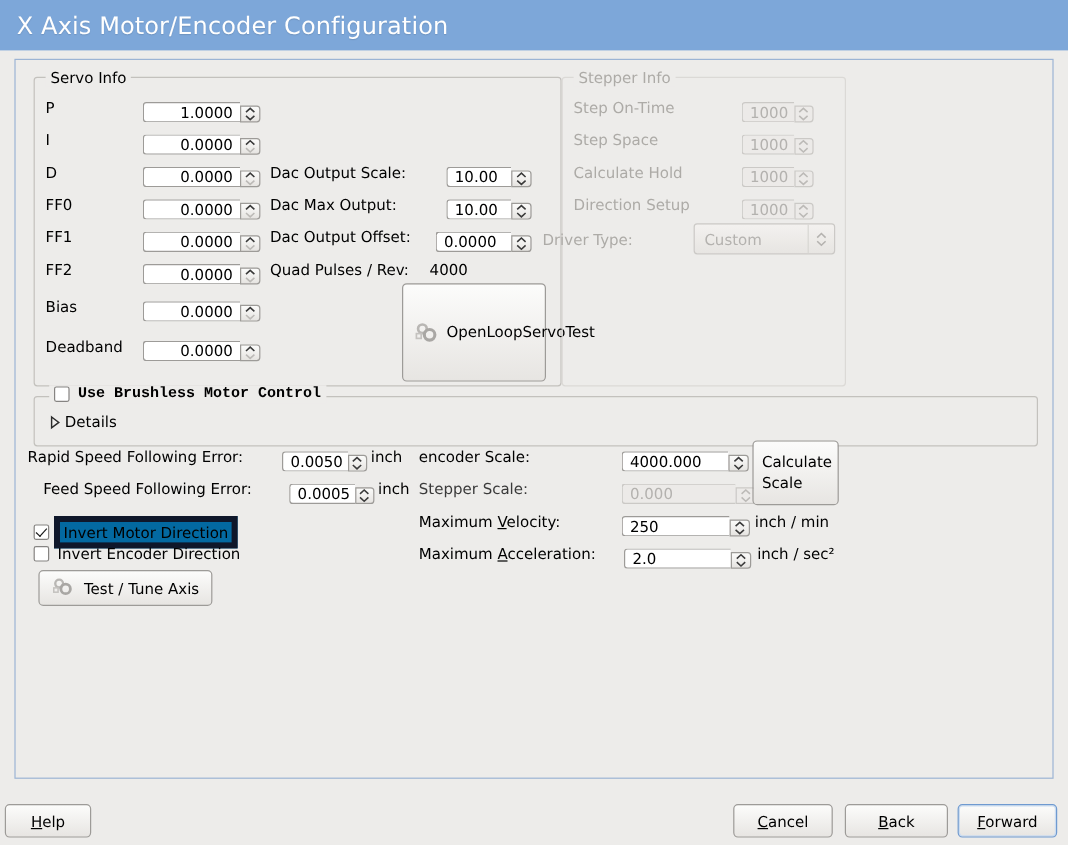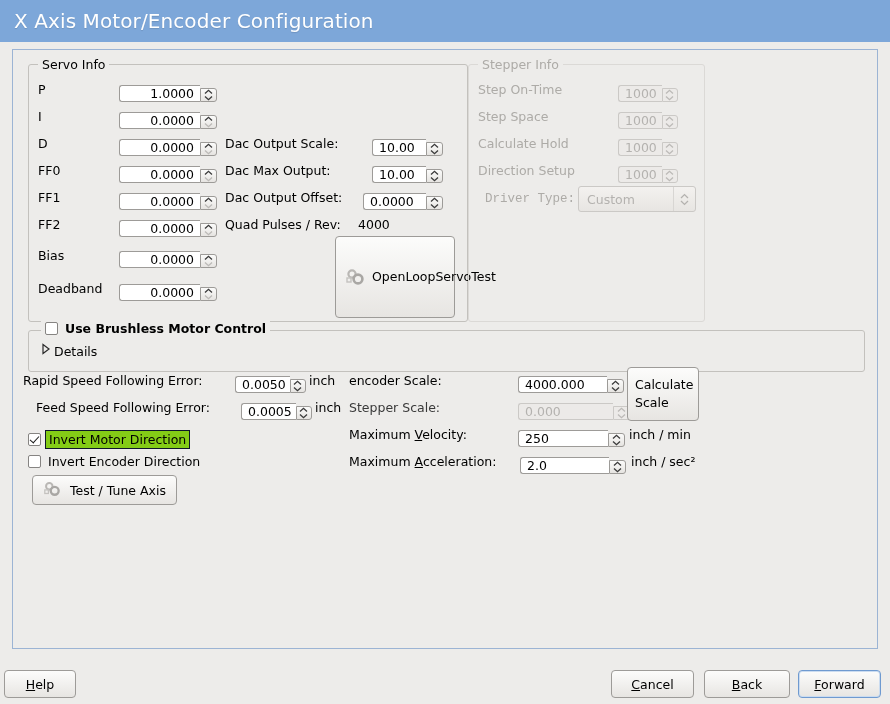--- a/index.html
+++ b/index.html
@@ -156,31 +156,31 @@
     content: "";
     position: absolute;
     left: 3px; top: 0px;
     width: 4px; height: 8px;
     border: solid #1b1b1b;
     border-width: 0 1.7px 1.7px 0;
     transform: rotate(42deg);
   }
   .check .ctext { font-size: 12.5px; line-height: 15px; }
   .check .ctext.sel {
-    background: #84cc16;
-    border: 1px solid #0f172a;
+    background: #0369a1;
+    border: 5px solid #0f172a;
     padding: 1px 3px;
     margin: -1px -3px;
   }
-  .check .ctext.bold { font-weight: bold; }
+  .check .ctext.bold { font-weight: bold; font-family: Liberation Mono, monospace; }
 
   
   .expander {
     position: absolute;
-    display: flex; align-items: flex-start; gap: 8px;
+    display: flex; align-items: center; gap: 8px;
   }
   .expander .tri {
     width: 0; height: 0;
     border-left: 7px solid transparent;
     border-top: 5.5px solid transparent;
     border-bottom: 5.5px solid transparent;
     position: relative;
   }
   .expander .tri svg { position: absolute; left: -7px; top: -7px; }
 
@@ -413,21 +413,21 @@
   </div>
 
   <div class="frame" style="left:455px; top:14px; width:237px; height:258px; border-color:#dbd9d6;">
     <span class="legend dim">Stepper Info</span>
   </div>
 
   <span class="lbl dim" style="left:465px; top:32px;">Step On-Time</span>
   <span class="lbl dim" style="left:465px; top:59px;">Step Space</span>
   <span class="lbl dim" style="left:465px; top:86px;">Calculate Hold</span>
   <span class="lbl dim" style="left:465px; top:113px;">Direction Setup</span>
-  <span class="lbl dim" style="left:472px; top:142px;font-family:Liberation Mono, monospace;">Driver Type:</span>
+  <span class="lbl dim" style="left:439px; top:142px;">Driver Type:</span>
 
   <div class="spin disabled" style="left:593px; top:26px; width:72px;">
     <div class="field l">1000</div>
     <div class="btns">
       <div class="ar off">
           <svg width="9" height="6">
             <polyline points="1,4.5 4.5,1.3 8,4.5" fill="none" stroke="#3a3a3a" stroke-width="1.3"></polyline>
           </svg>
         </div>
       <div class="ar off">

